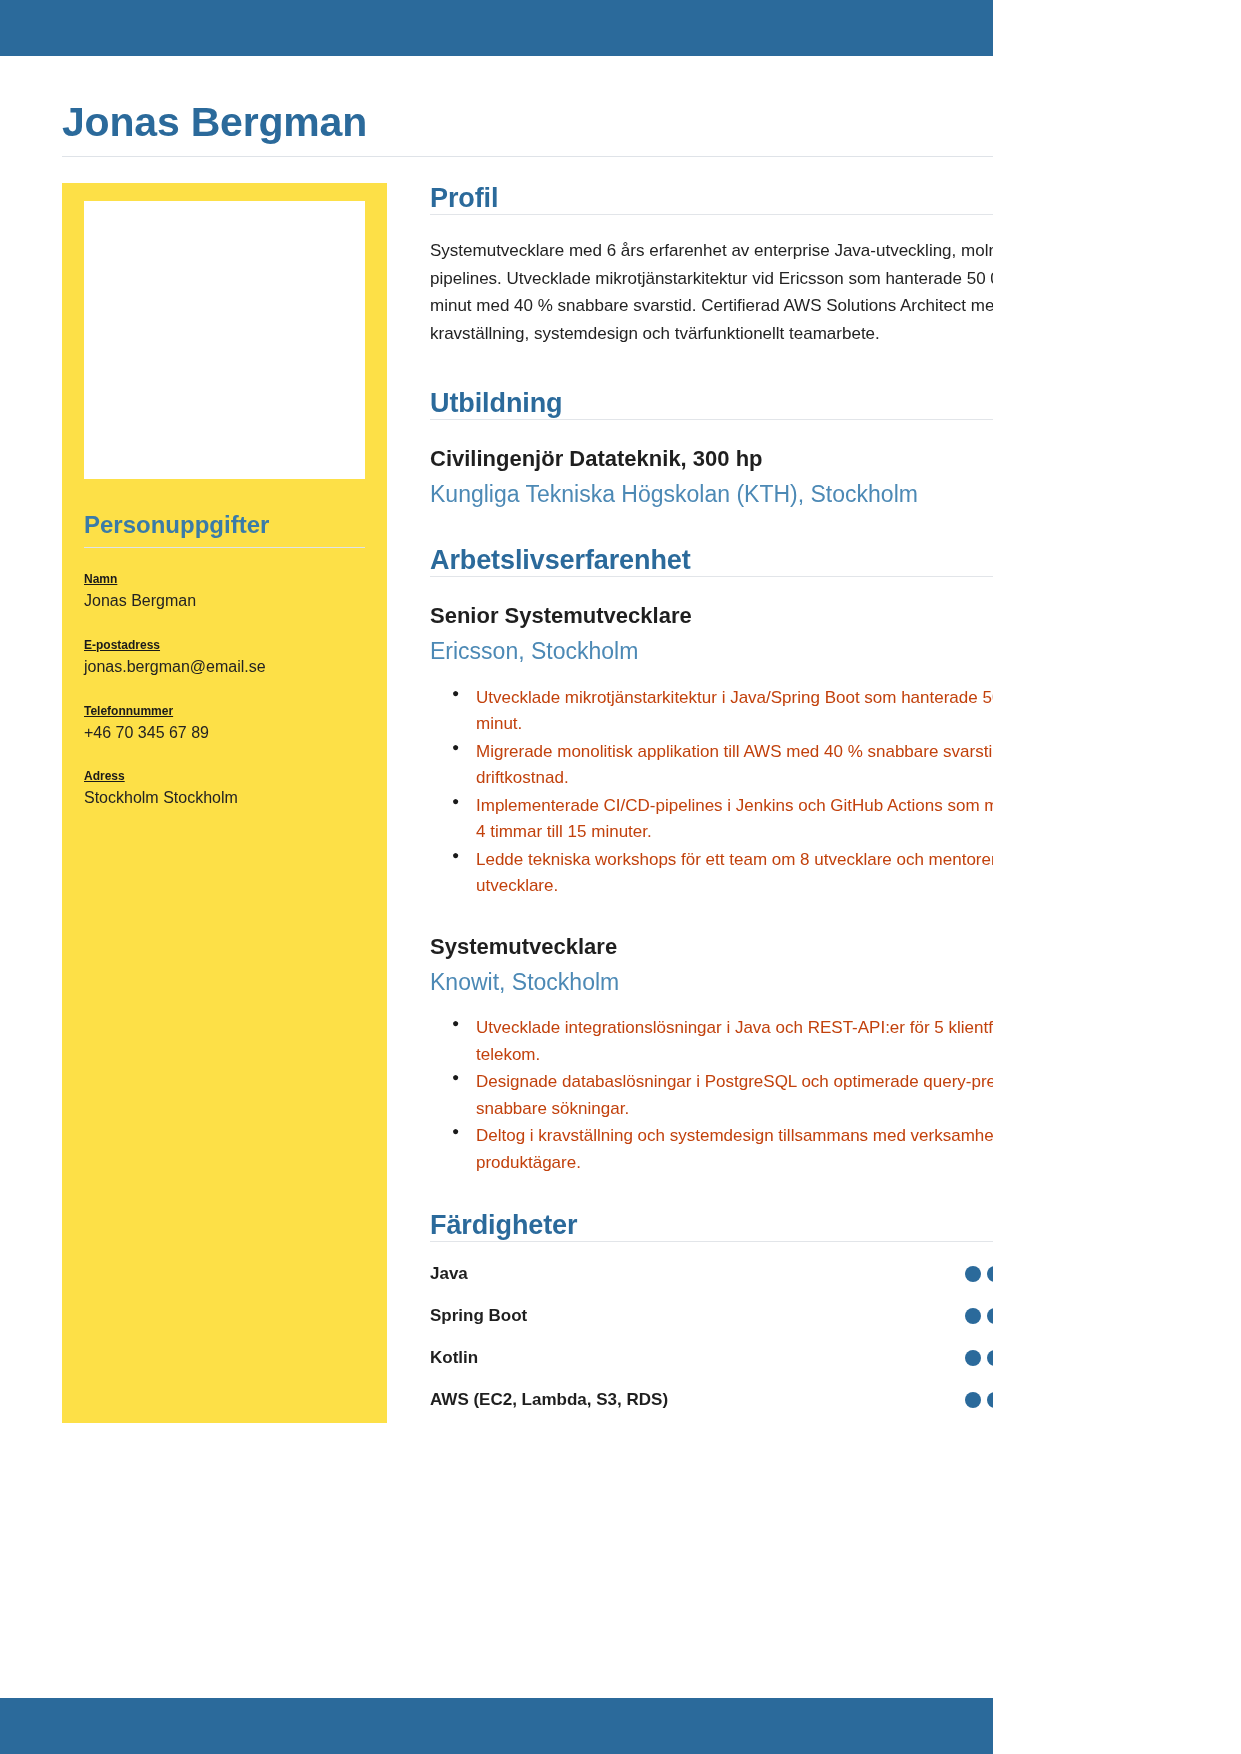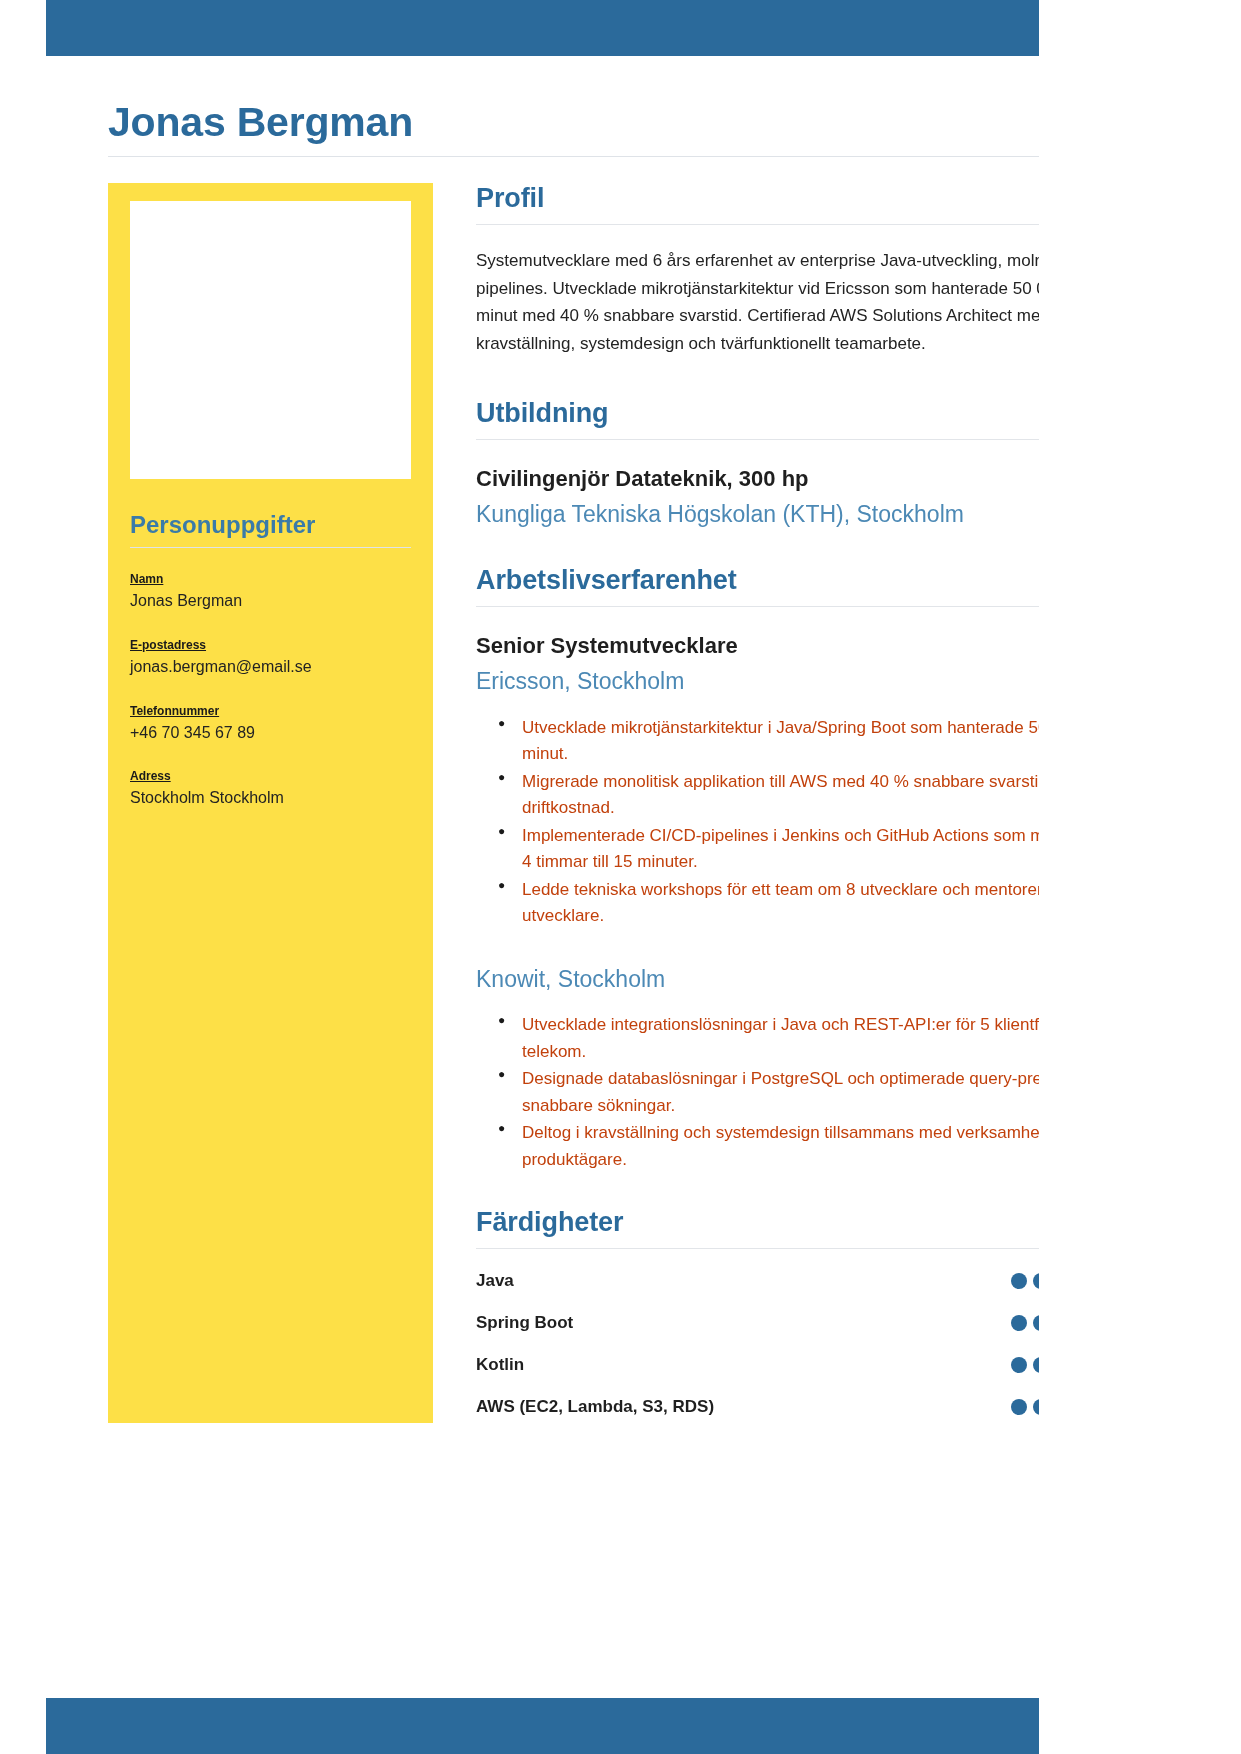--- a/index.html
+++ b/index.html
@@ -8,21 +8,20 @@
     height: 1754px;
     background: #ffffff;
     font-family: "Liberation Sans", sans-serif;
   }
   .page {
     position: relative;
     width: 993px;
     height: 1754px;
     background: #ffffff;
     overflow: hidden;
-    margin-left: 46px;
   }
   .top-band {
     position: absolute;
     top: 0; left: 0;
     width: 1241px;
     height: 56px;
     background: #2b6a9b;
   }
   .bottom-band {
     position: absolute;
@@ -103,21 +102,20 @@
     line-height: 1.6;
     word-break: break-word;
   }
 
   
   .section { margin-bottom: 4px; }
   .section h2 {
     font-size: 27px;
     font-weight: bold;
     color: #2b6a9b;
-    padding-bottom: 10px;
     border-bottom: 1px solid #e2e5e9;
     letter-spacing: -0.1px;
   }
   .section-body { padding-top: 22px; }
 
   .profile-text {
     font-size: 17px;
     line-height: 1.62;
     color: #232323;
   }
@@ -283,20 +281,24 @@
                 <li>Utvecklade mikrotjänstarkitektur i Java/Spring Boot som hanterade 50 000+ API-anrop per minut.</li>
                 <li>Migrerade monolitisk applikation till AWS med 40 % snabbare svarstid och 30 % lägre driftkostnad.</li>
                 <li>Implementerade CI/CD-pipelines i Jenkins och GitHub Actions som minskade deploy-tid från 4 timmar till 15 minuter.</li>
                 <li>Ledde tekniska workshops för ett team om 8 utvecklare och mentorerade 2 juniora utvecklare.</li>
               </ul>
             </div>
 
             <div class="entry-gap"></div>
 
             <div class="entry">
+              <div class="entry-top">
+                <span class="entry-title">Systemutvecklare</span>
+                <span class="entry-date">aug 2019 - dec 2021</span>
+              </div>
               <div class="entry-sub">Knowit, Stockholm</div>
               <ul class="entry-bullets">
                 <li>Utvecklade integrationslösningar i Java och REST-API:er för 5 klientföretag inom finans och telekom.</li>
                 <li>Designade databaslösningar i PostgreSQL och optimerade query-prestanda med 35 % snabbare sökningar.</li>
                 <li>Deltog i kravställning och systemdesign tillsammans med verksamhetskonsulter och produktägare.</li>
               </ul>
             </div>
 
           </div>
         </section>

